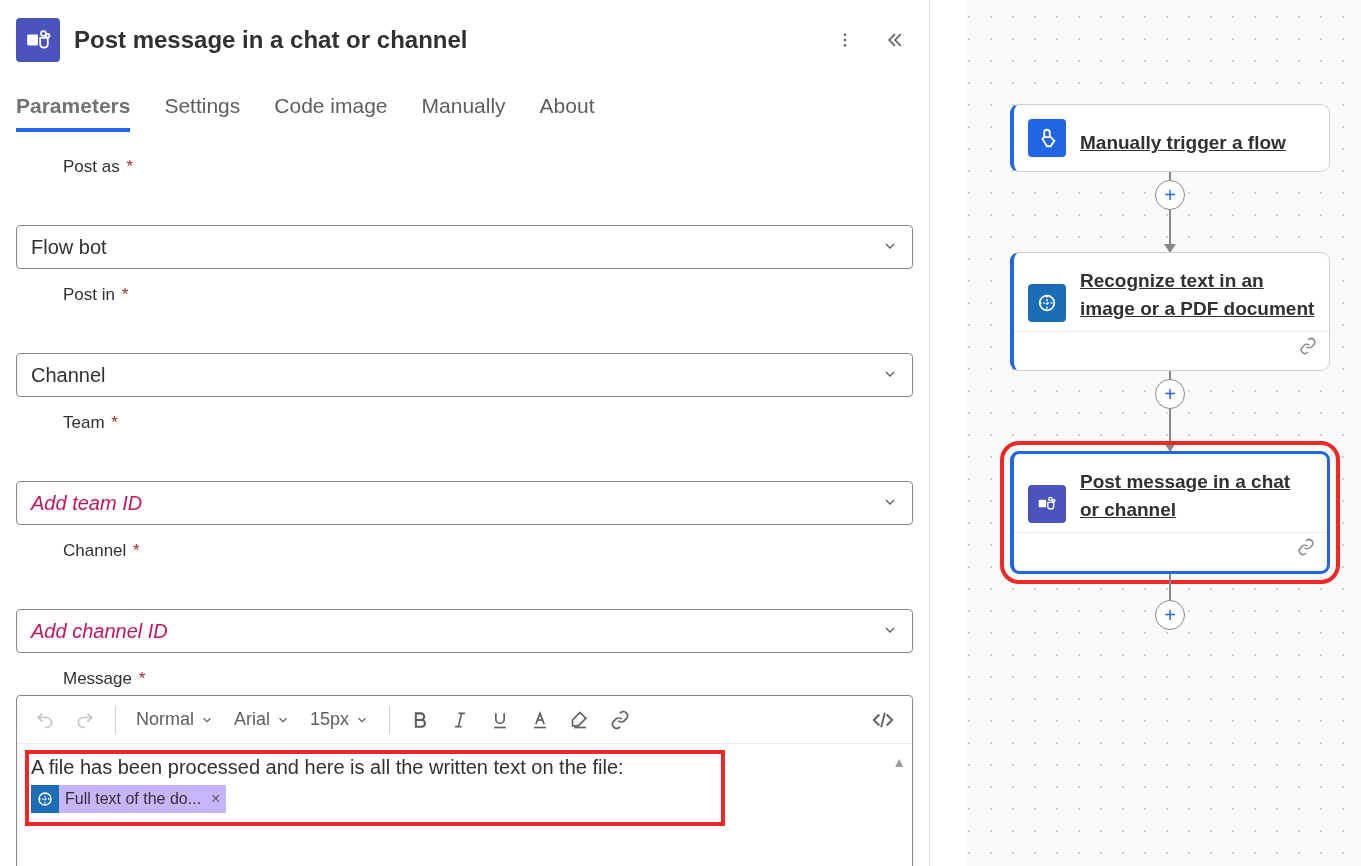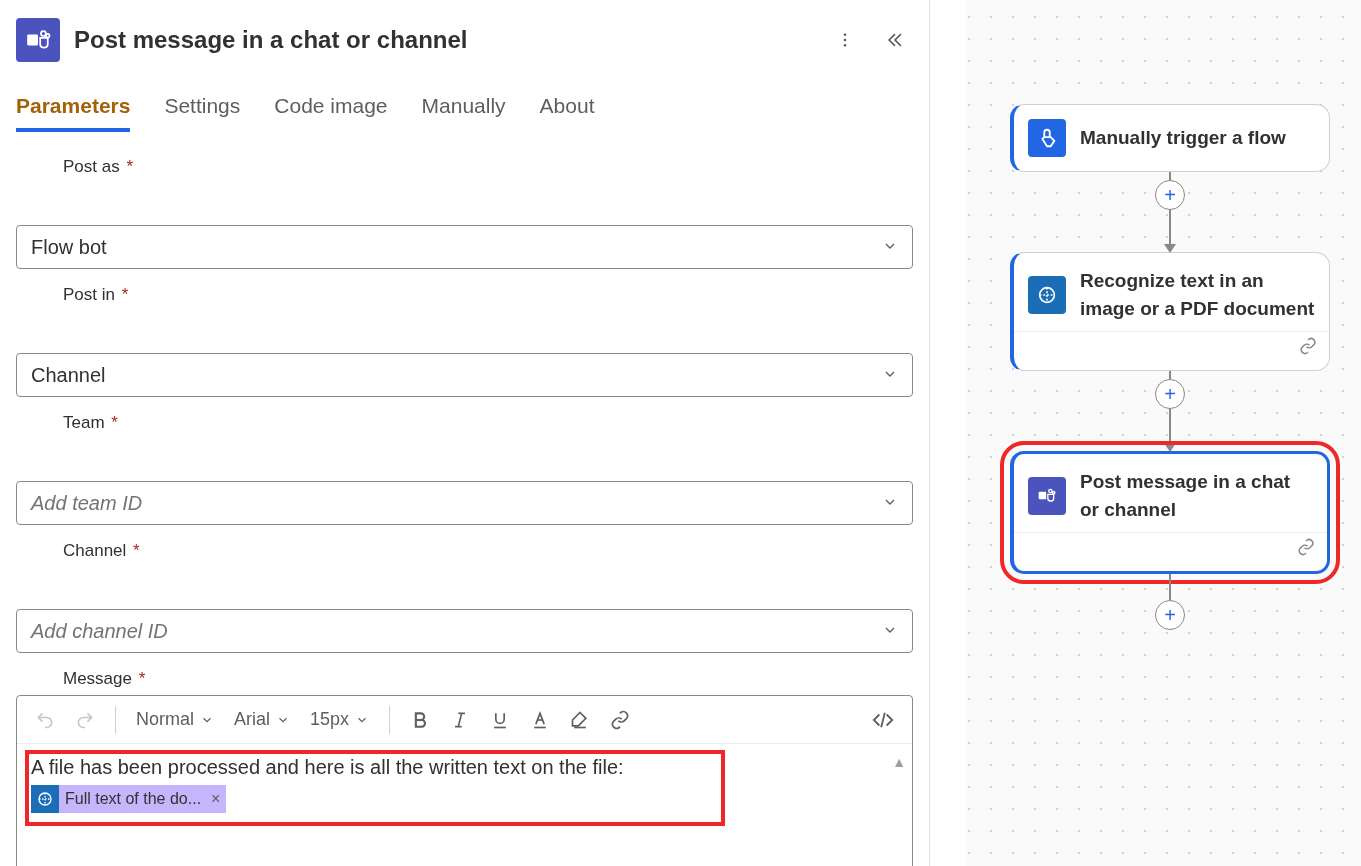--- a/index.html
+++ b/index.html
@@ -46,21 +46,21 @@
   }
   .tab {
     font-size: 21px;
     color: #605e5c;
     padding-bottom: 10px;
     cursor: pointer;
     border-bottom: 4px solid transparent;
     border-radius: 3px 3px 0 0;
   }
   .tab.active {
-    color: #a16207;
+    color: #737373;
     font-weight: 600;
     border-bottom-color: #2266e3;
   }
 
   .form { padding: 24px 4px 0 4px; }
   .field { margin-bottom: 16px; }
   .field-label {
     font-size: 17px;
     color: #323130;
     margin-bottom: 6px;
@@ -71,21 +71,21 @@
     height: 44px;
     border: 1px solid #8a8886;
     border-radius: 4px;
     display: flex; align-items: center;
     padding: 0 14px;
     font-size: 20px;
     cursor: pointer;
     justify-content: space-between;
     margin-top: 48px;
   }
-  .select .placeholder { color: #737373; font-style: italic; }
+  .select .placeholder { color: #be185d; font-style: italic; }
   .chev { color: #605e5c; }
 
   .editor-box {
     border: 1px solid #8a8886;
     border-radius: 4px;
   }
   .toolbar {
     height: 48px;
     display: flex; align-items: center;
     padding: 0 10px;
@@ -156,28 +156,29 @@
   .flow {
     position: absolute; left: 80px; top: 104px;
     width: 320px;
     display: flex; flex-direction: column; align-items: center;
   }
   .card {
     width: 320px;
     background: #fff;
     border: 1px solid #d2d0ce;
     border-left: 4px solid #2266e3;
-    border-radius: 14px;
-    display: flex; align-items: center;
+    border-radius: 9px;
+    display: flex; align-items: flex-end;
     padding: 14px 14px;
     gap: 14px;
     font-size: 19px;
     font-weight: 600;
     color: #323130;
     position: relative;
+    text-decoration: underline;
   }
   .card .cicon {
     width: 38px; height: 38px; border-radius:4px;
     display:flex;align-items:center;justify-content:center;
     color:#fff;
     flex-shrink:0;
   }
   .card .ctitle { line-height: 1.45; }
   .card .link-icon {
     position:absolute; right:12px; bottom:10px; color:#8a8886;

